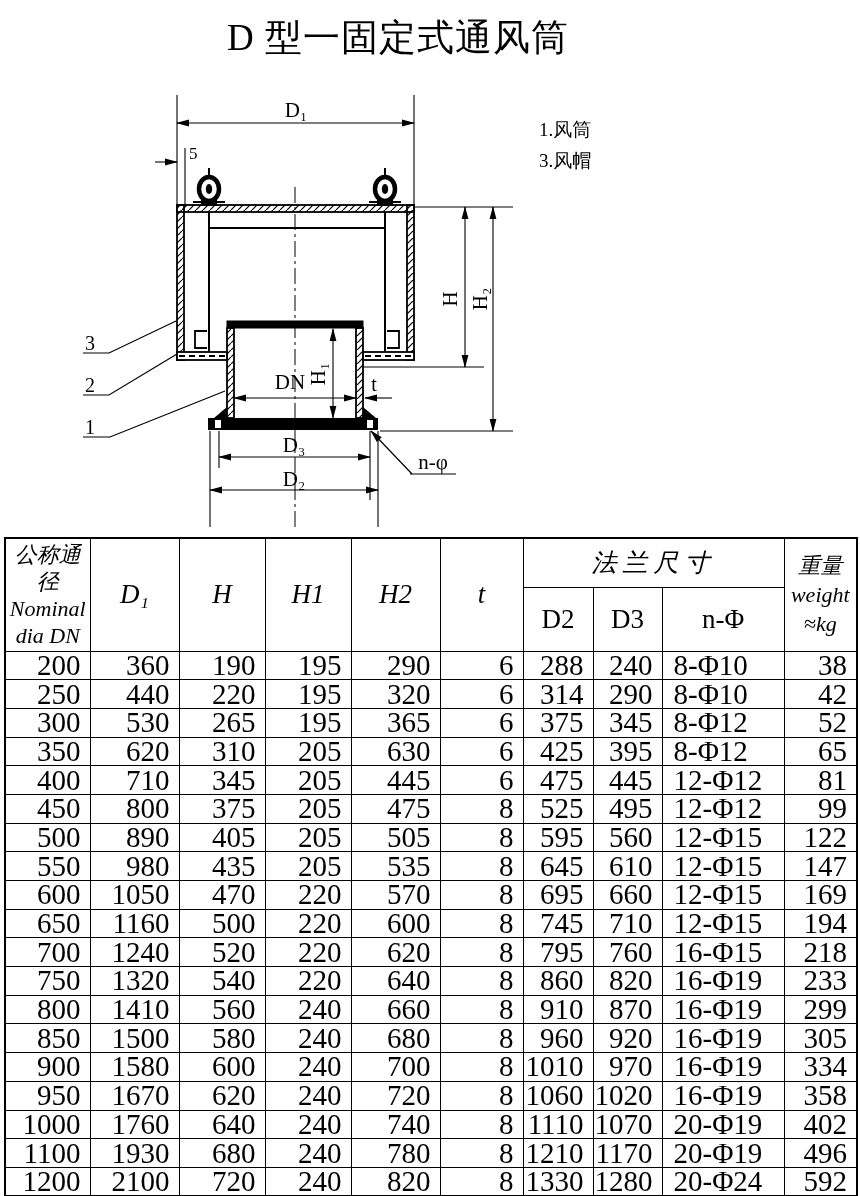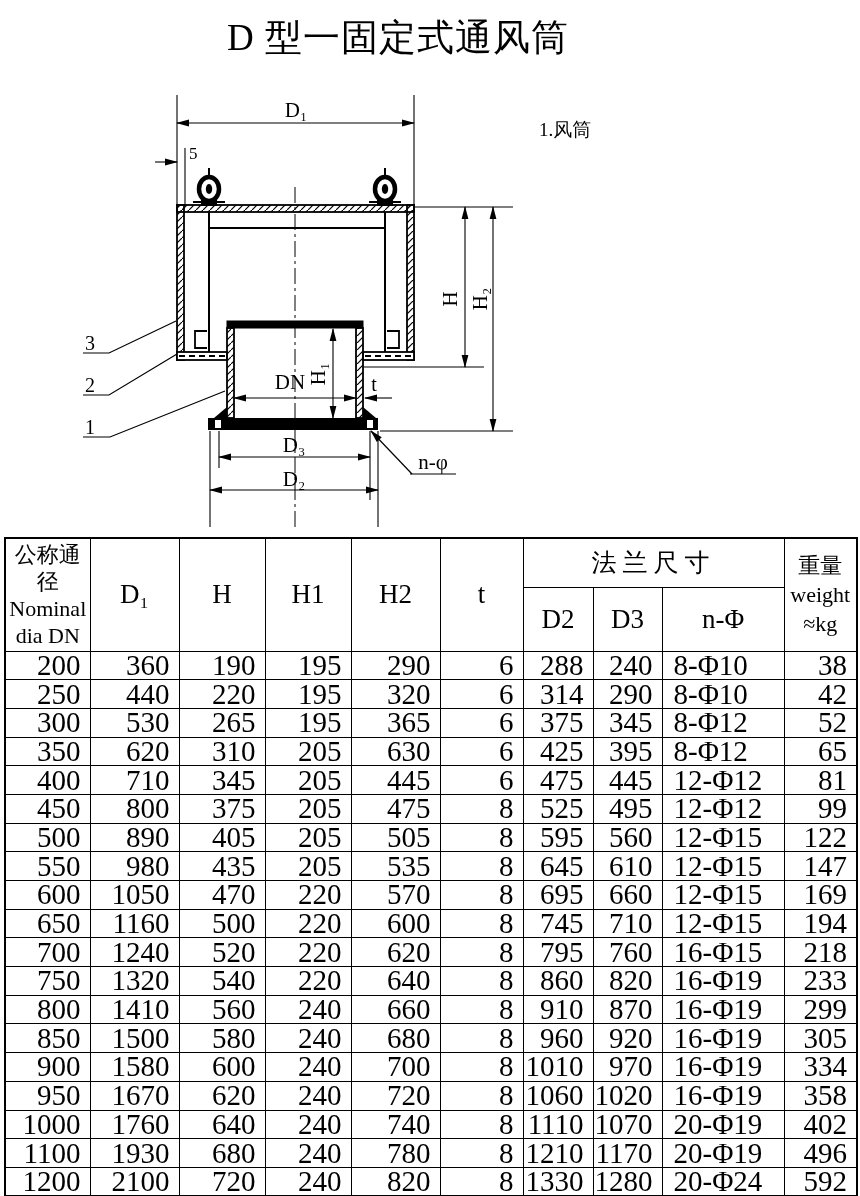--- a/index.html
+++ b/index.html
@@ -23,37 +23,38 @@
     fill:#000;
   }
 
   table.spec{
     position:absolute;left:4px;top:537px;width:852px;
     border-collapse:collapse;table-layout:fixed;
     border:2px solid #000;
     font-family:"Liberation Serif","DejaVu Serif","DejaVu Sans",serif;
   }
   .spec th,.spec td{border:1px solid #000;padding:0;font-weight:normal;overflow:hidden;white-space:nowrap;}
-  .spec thead tr.h1{height:49px;}
+  .spec thead tr.h1{height:49px;font-style:italic;}
   .spec thead tr.h2{height:64px;}
   .spec tbody tr{height:28.7px;}
   .th-dn{font-size:22px;line-height:27px;text-align:center;}
   .th-sym{font-size:27px;text-align:center;}
   .th-flange{font-size:25px;letter-spacing:6px;text-align:center;}
   .th-weight{font-size:22px;line-height:29px;text-align:center;}
   .spec td{font-size:29px;text-align:right;padding-right:9px;line-height:27px;}
   .spec td.c-nphi{text-align:left;padding-left:11px;padding-right:0;}
 </style>
 </head>
 <body>
 
 <h1 class="title">D 型一固定式通风筒</h1>
 
 <div class="legend">
   <div>1.风筒</div>
+  <div>3.风帽</div>
 </div>
 
 <svg class="drawing" width="860" height="452" viewBox="0 85 860 452">
   <defs>
     <pattern id="hatch" patternUnits="userSpaceOnUse" width="7" height="7">
       <line x1="0" y1="7" x2="7" y2="0" stroke="#000" stroke-width="1.2"></line>
     </pattern>
     <marker id="arrow" viewBox="0 0 14 10" refX="13" refY="5" markerWidth="14" markerHeight="10" orient="auto-start-reverse" markerUnits="userSpaceOnUse">
       <path d="M14,5 L1,1.6 L1,8.4 Z"></path>
     </marker>

